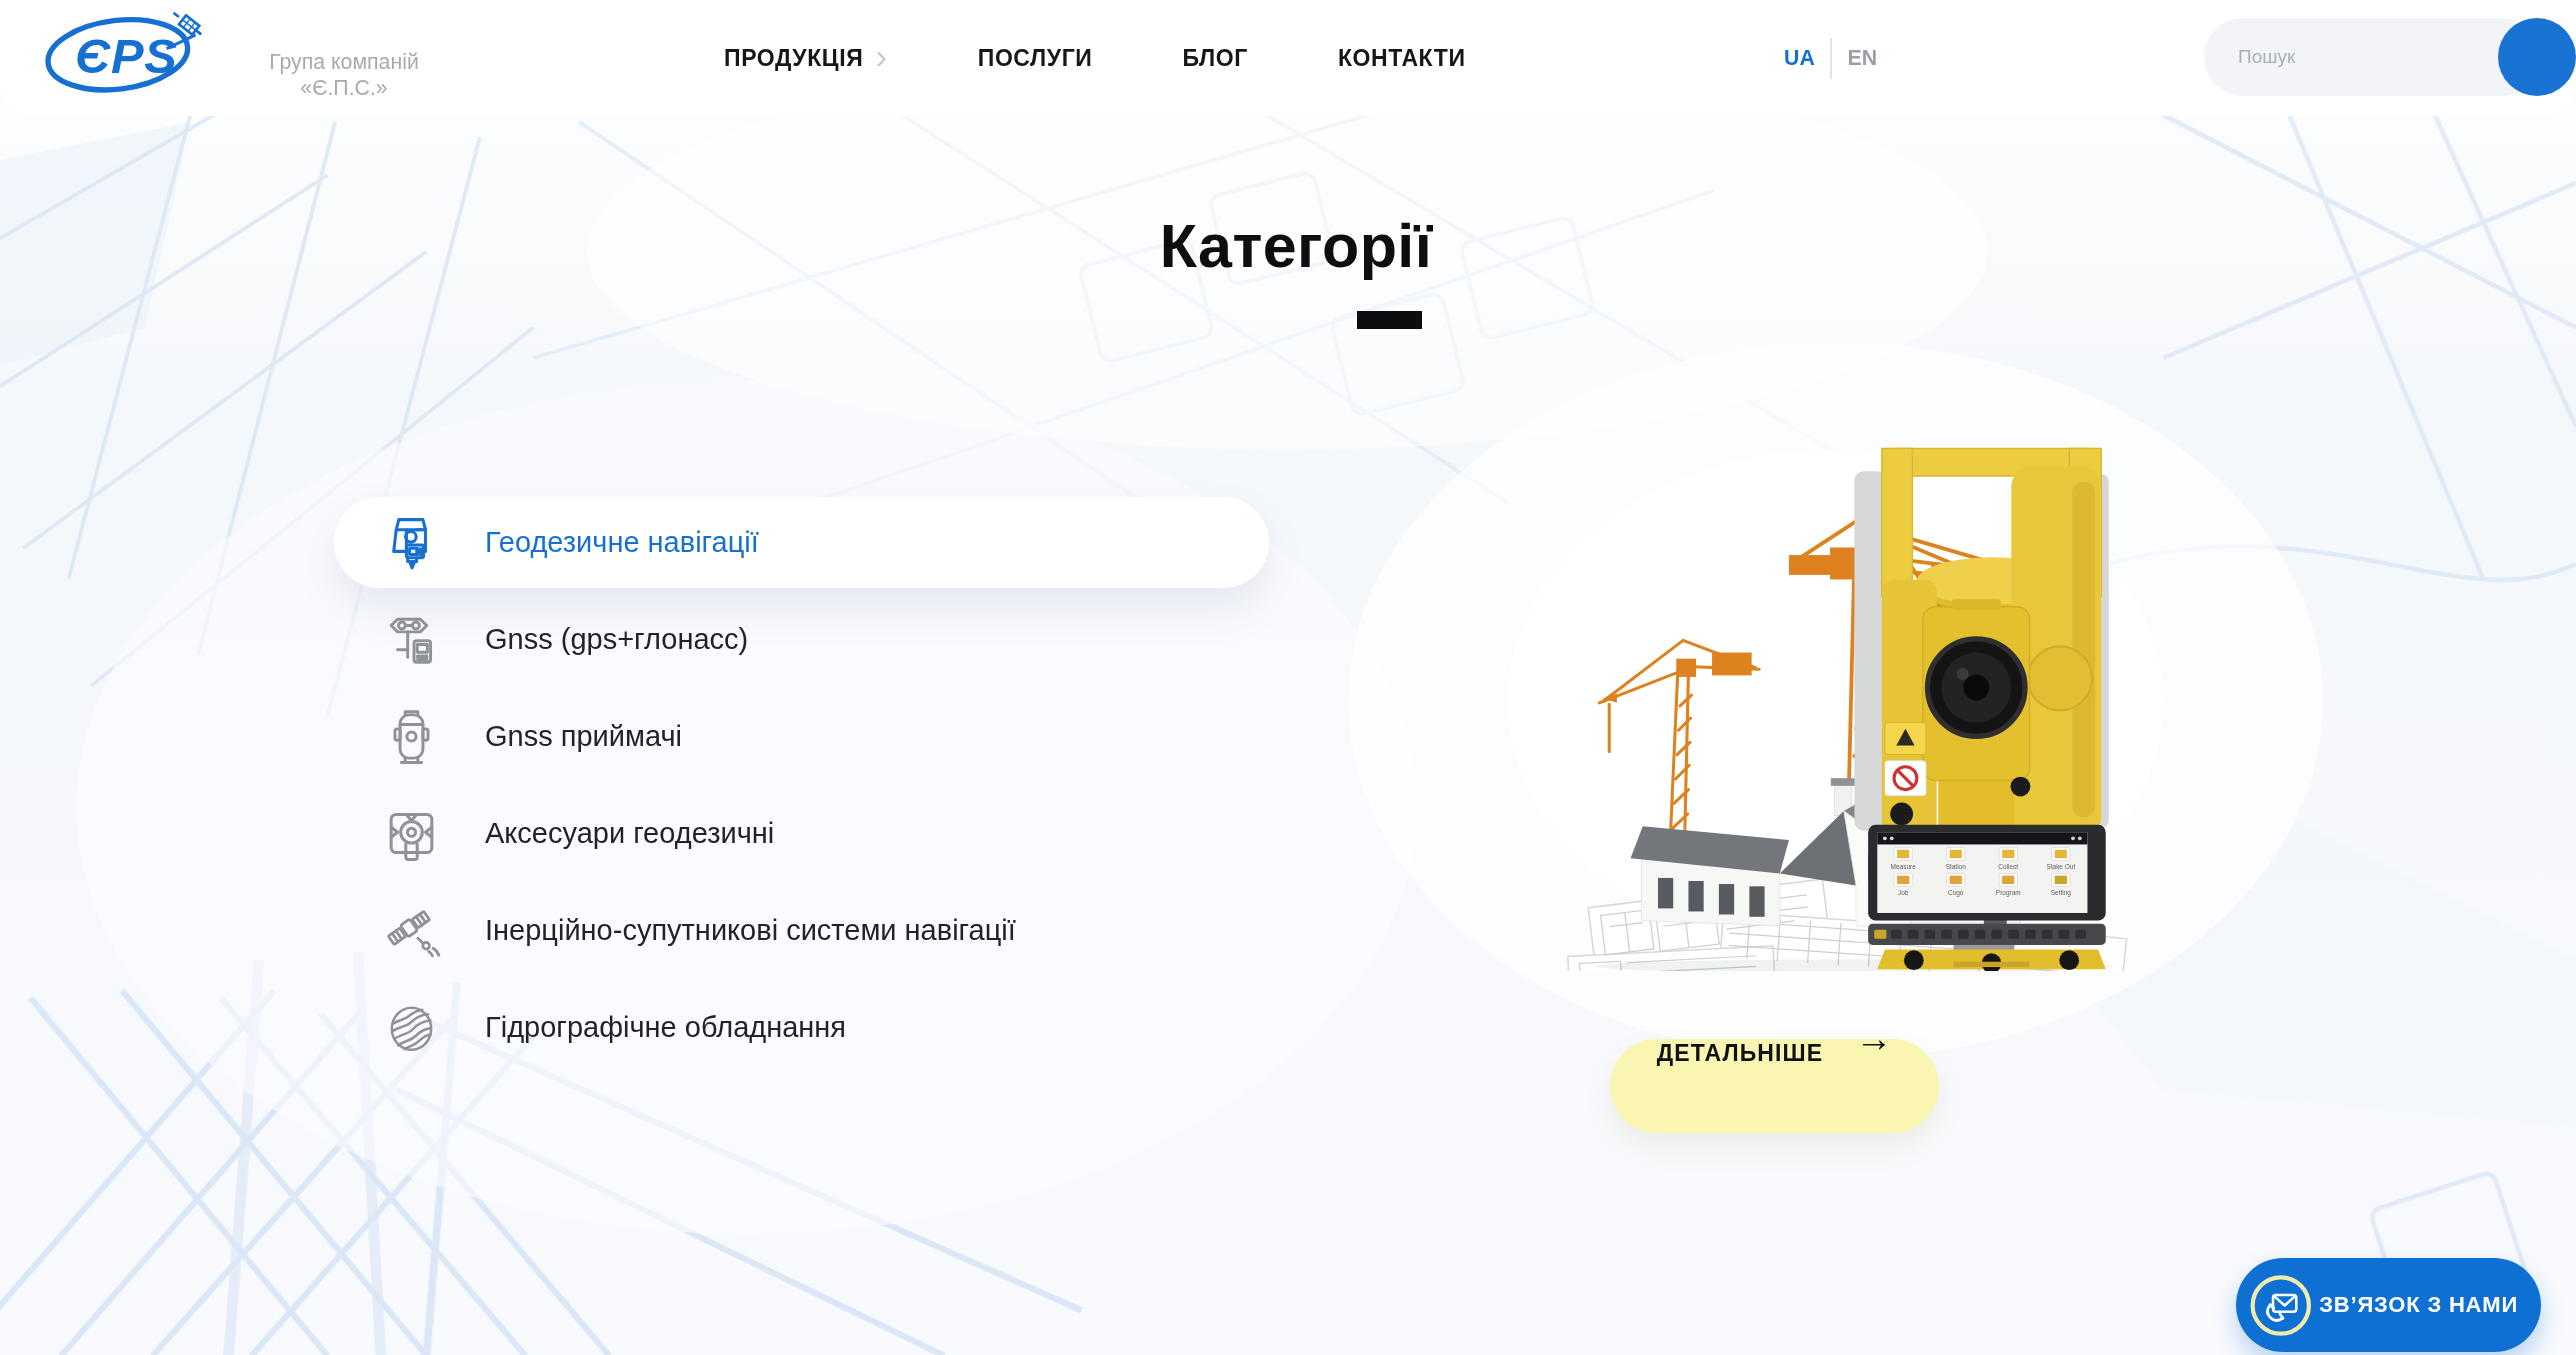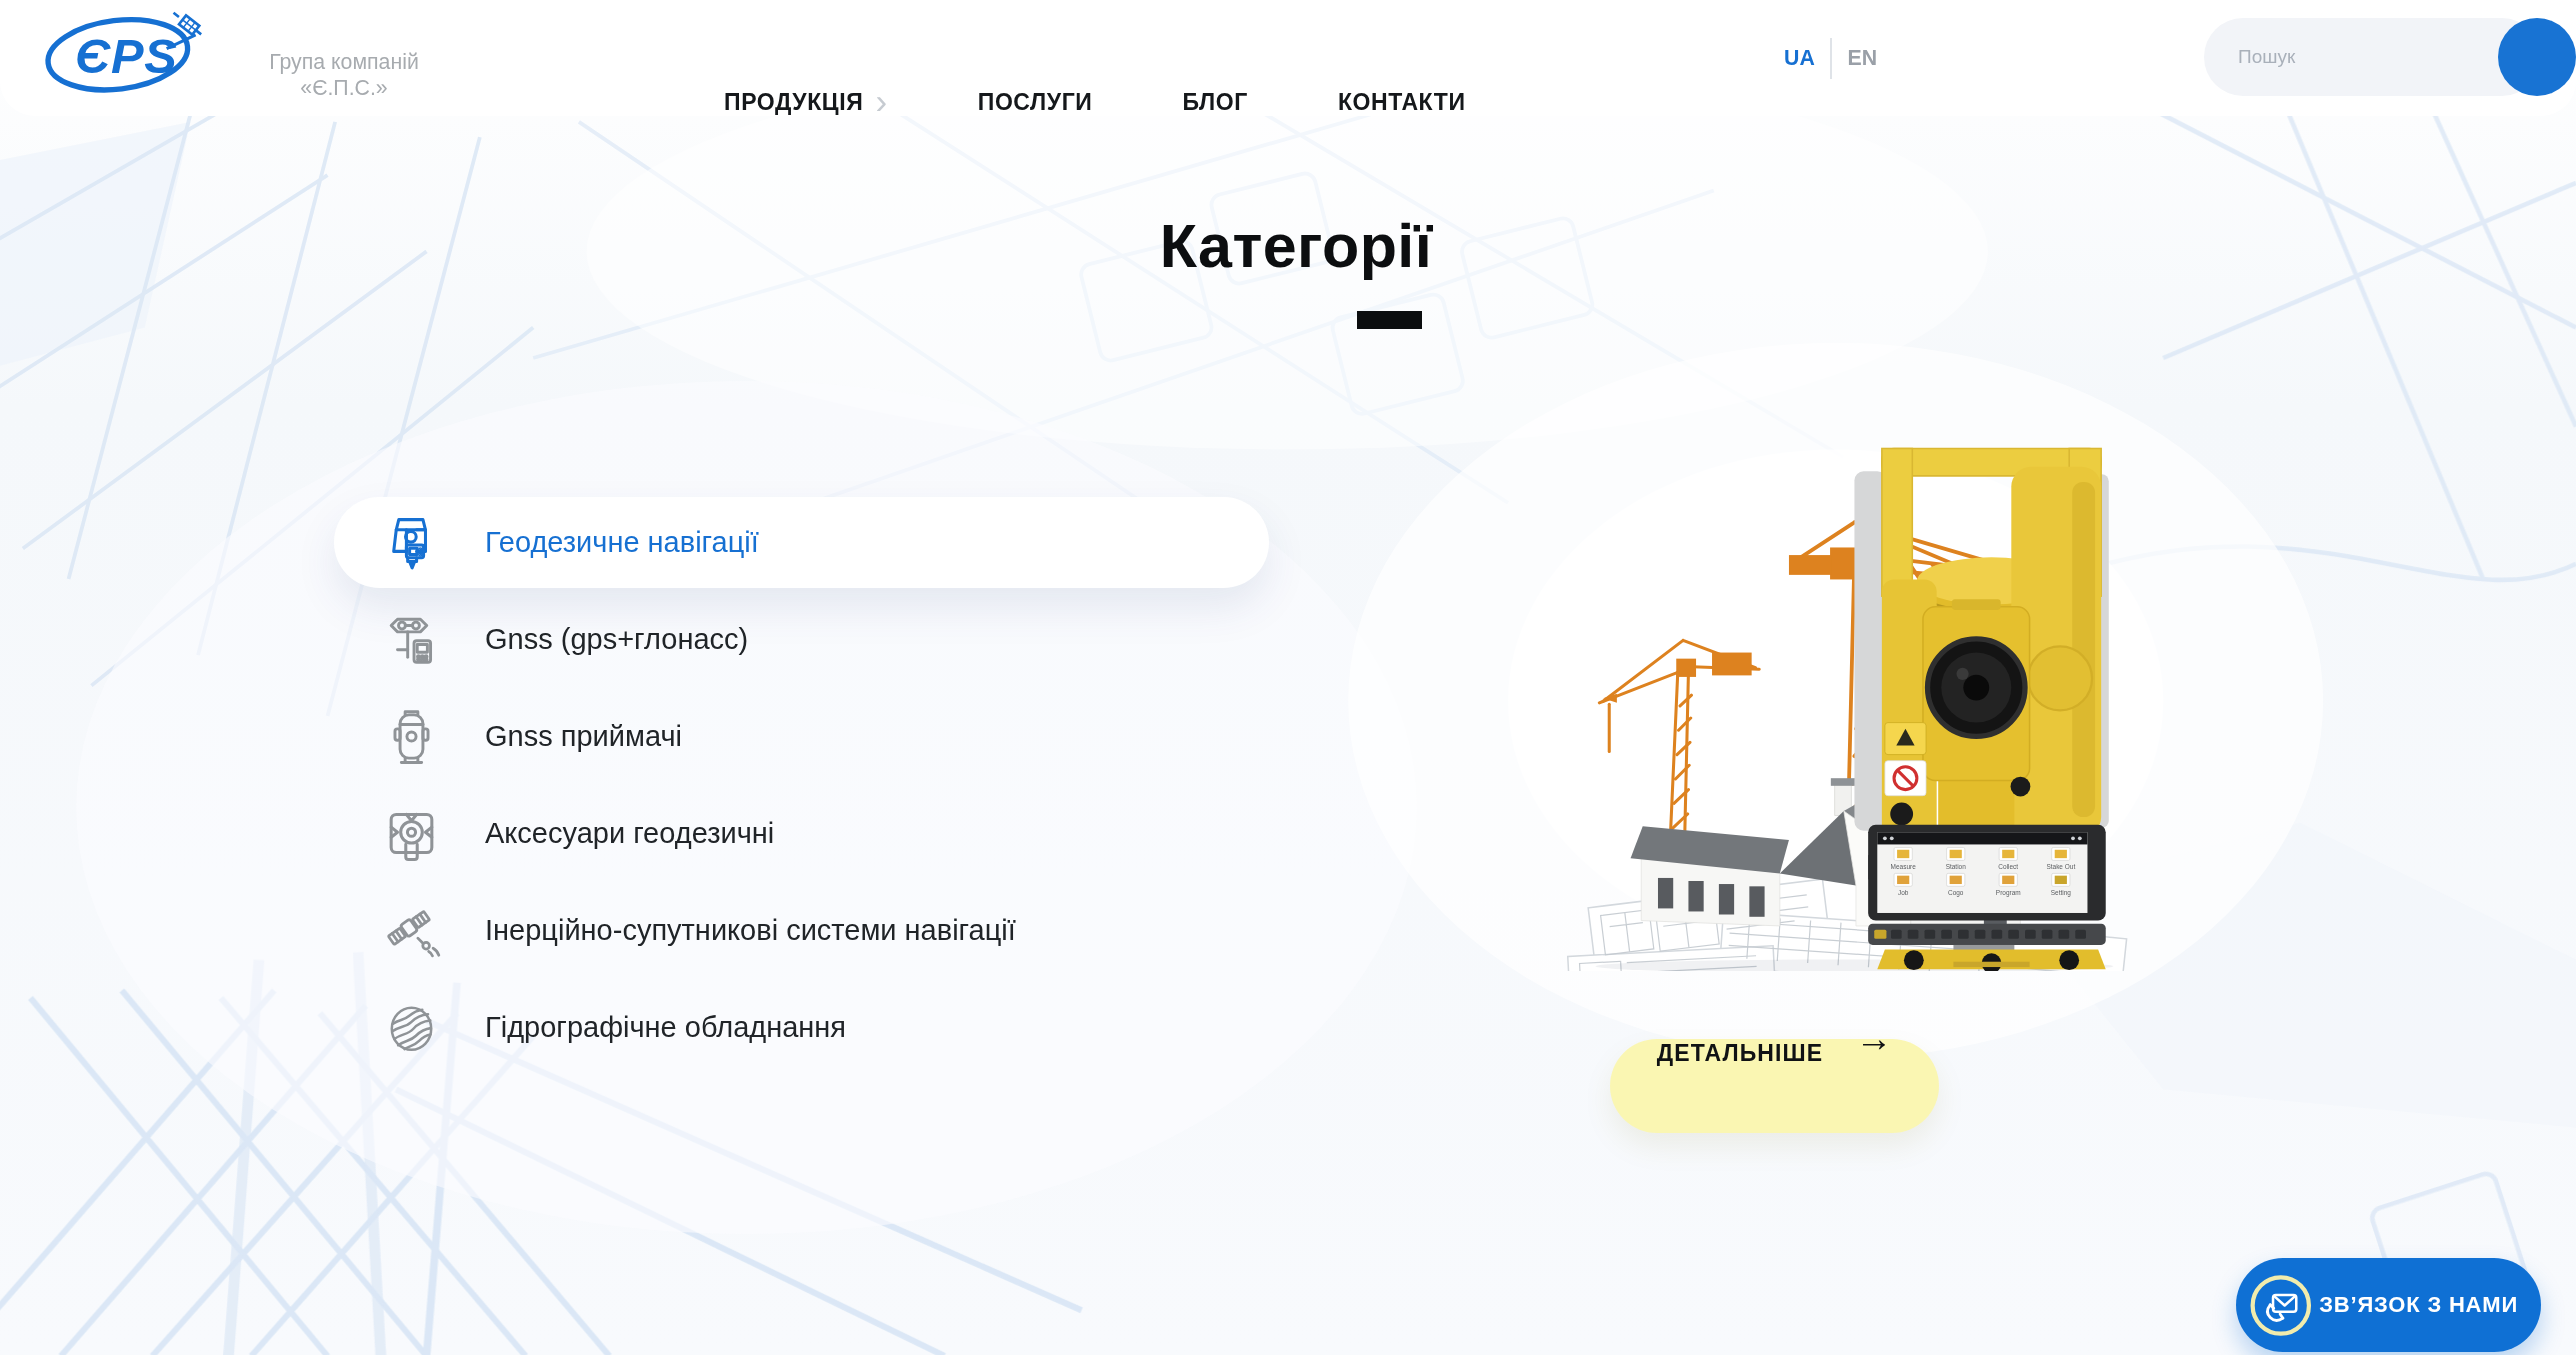--- a/index.html
+++ b/index.html
@@ -13,21 +13,21 @@
   
   .site-header{
     position:absolute;top:0;left:0;width:100%;height:116px;background:#ffffff;
     border-radius:0 0 35px 35px;z-index:6;
   }
   .logo{position:absolute;left:40px;top:9.1px;cursor:pointer}
   .company-name{
     position:absolute;left:245px;top:30.5px;width:198px;text-align:center;
     font-size:21.3px;line-height:1.25;color:#a7abaf;white-space:pre-line;margin-top:18px;
   }
-  .main-nav{position:absolute;left:724px;top:0;height:116px;display:flex;align-items:flex-end;gap:90px}
+  .main-nav{position:absolute;left:724px;top:0;height:116px;display:flex;align-items:center;gap:90px}
   .nav-item{font-size:23px;font-weight:700;letter-spacing:0.6px;color:#15181b;cursor:pointer;display:flex;align-items:center}
   .nav-chevron{font-size:35px;font-weight:400;color:#c6cbd1;margin-left:12.2px;line-height:0;transform:translateY(-2.3px)}
   .lang-switch{position:absolute;left:1784px;top:0;height:116px;display:flex;align-items:center}
   .lang{font-size:21.3px;font-weight:700;cursor:pointer}
   .lang-ua{color:#1670d2}
   .lang-en{color:#9aa0a8}
   .lang-divider{width:2.3px;height:41px;background:#dfe3e8;margin:0 15.2px}
   .search-wrap{
     position:absolute;left:2204px;top:18.3px;width:337px;height:78px;
     background:#f2f4f8;border-radius:39px;display:flex;align-items:center;

